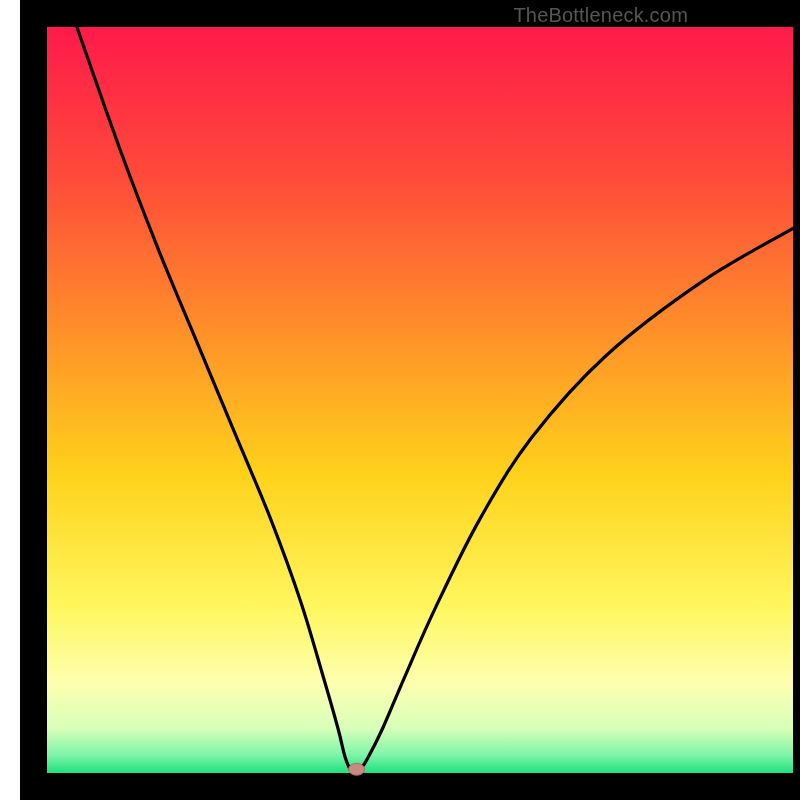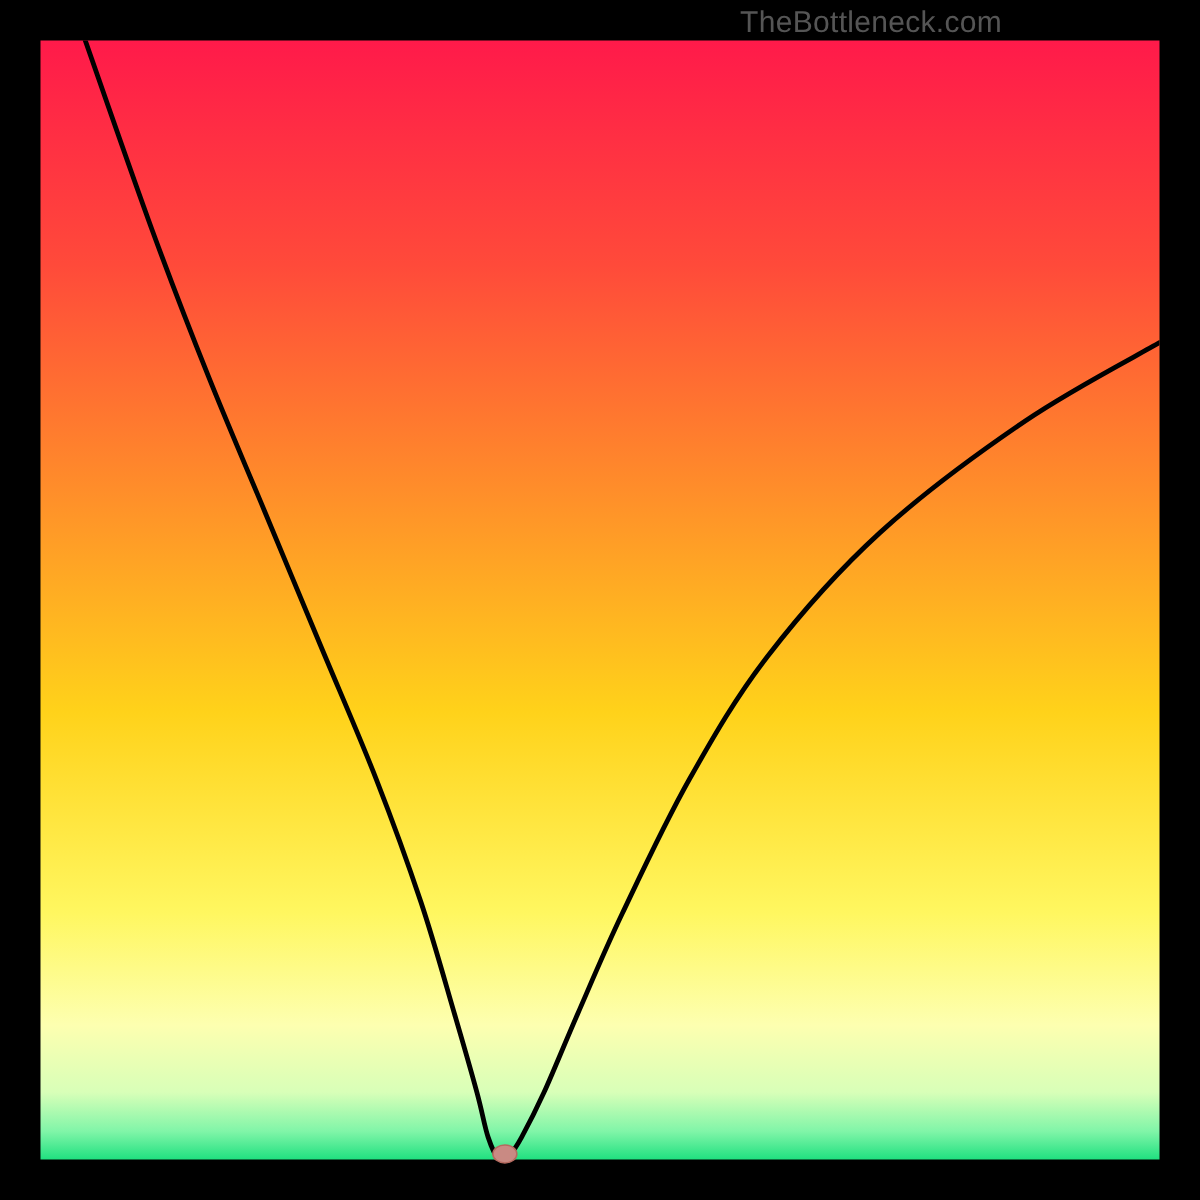--- a/index.html
+++ b/index.html
@@ -5,20 +5,21 @@
   body {
     margin: 0;
     padding: 0;
     background: #fff;
     font-family: Arial, sans-serif;
   }
   .wrapper {
     width: 684px;
     height: 800px;
     position: relative;
+    margin-left: 20px;
   }
   .watermark {
     position: absolute;
     top: 4px;
     right: 16px;
     font-size: 20px;
     color: #555;
     font-family: Arial, sans-serif;
     letter-spacing: 0.2px;
   }

